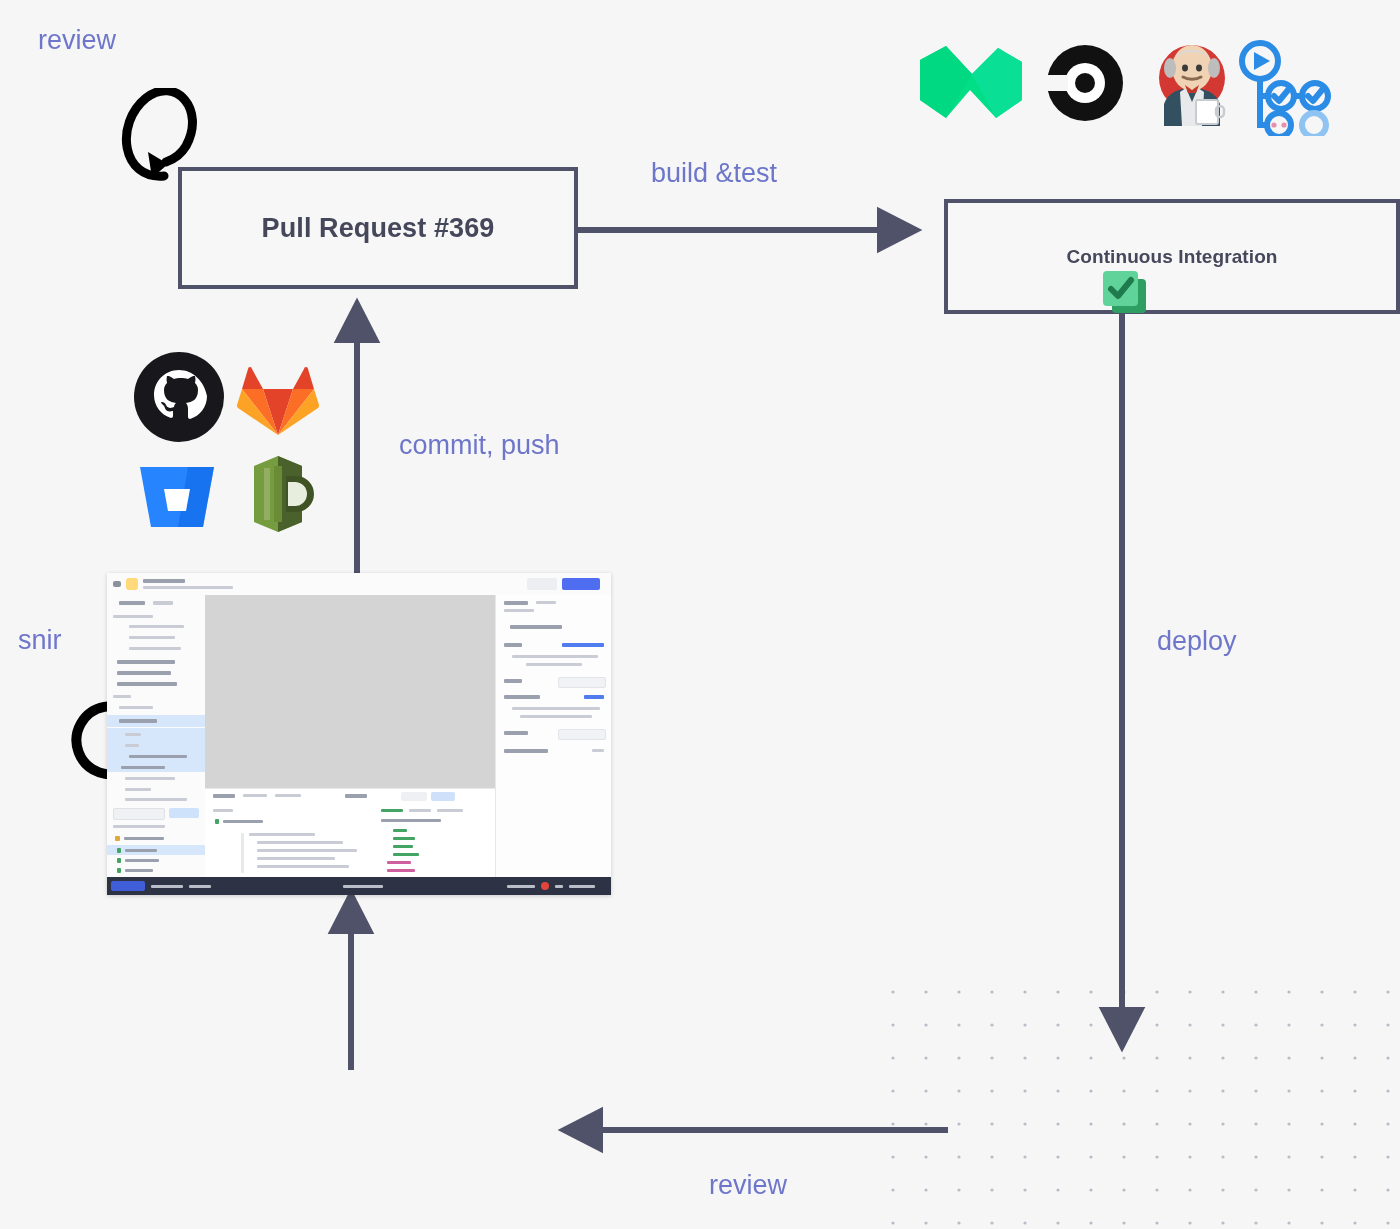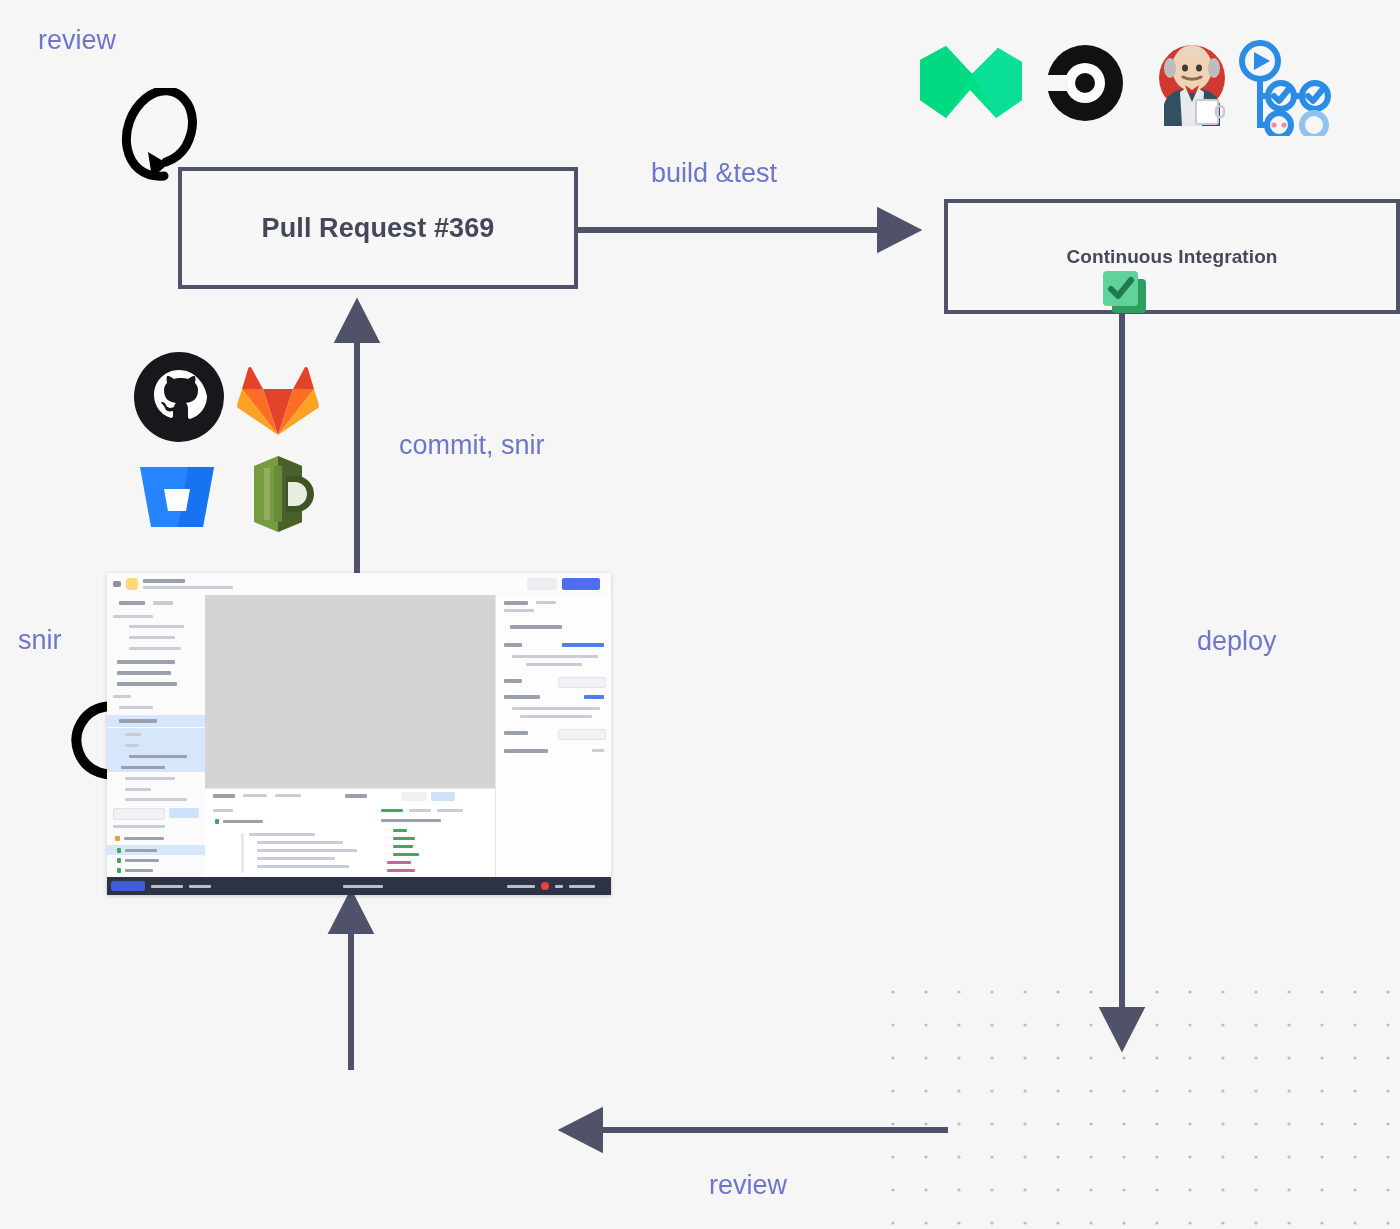--- a/index.html
+++ b/index.html
@@ -34,21 +34,21 @@
     position:absolute;
     color:#6e76ca;
     font-size:27px;
     font-weight:400;
     white-space:nowrap;
   }
   #lbl-review{left:38px;top:25px;}
   #lbl-buildtest{left:651px;top:158px;}
   #lbl-commitpush{left:399px;top:430px;}
   #lbl-build{left:18px;top:625px;}
-  #lbl-deploy{left:1157px;top:626px;margin-left:40px;}
+  #lbl-deploy{left:1157px;top:626px;}
   #lbl-branch{left:709px;top:1170px;}
 
   
   .logo{position:absolute;}
   #logo-netlify{left:916px;top:44px;width:110px;height:78px;}
   #logo-circleci{left:1046px;top:44px;width:78px;height:78px;}
   #logo-jenkins{left:1152px;top:38px;width:80px;height:88px;}
   #logo-azure{left:1235px;top:40px;width:96px;height:96px;}
   #logo-github{left:134px;top:352px;width:90px;height:90px;}
   #logo-gitlab{left:236px;top:355px;width:84px;height:84px;}
@@ -122,21 +122,21 @@
   </div>
 
   <div class="node" id="node-ci">
     <span>Continuous Integration</span>
   </div>
 
 
 
   <div class="elabel" id="lbl-review">review</div>
   <div class="elabel" id="lbl-buildtest">build &amp;test</div>
-  <div class="elabel" id="lbl-commitpush">commit, snir</div>
+  <div class="elabel" id="lbl-commitpush">commit, push</div>
   <div class="elabel" id="lbl-build">snir</div>
   <div class="elabel" id="lbl-deploy">deploy</div>
   <div class="elabel" id="lbl-branch">review</div>
 
   <svg id="loop-review" viewBox="0 0 100 95">
     <path d="M52 88 C10 92 2 36 34 10 C64 -13 94 22 74 58 C68 68 60 72 54 74" fill="none" stroke="#000" stroke-width="9" stroke-linecap="round"></path>
     <path d="M36 64 L56 76 L40 90 Z" fill="#000"></path>
   </svg>
 
   <svg id="loop-build" viewBox="0 0 98 98">

